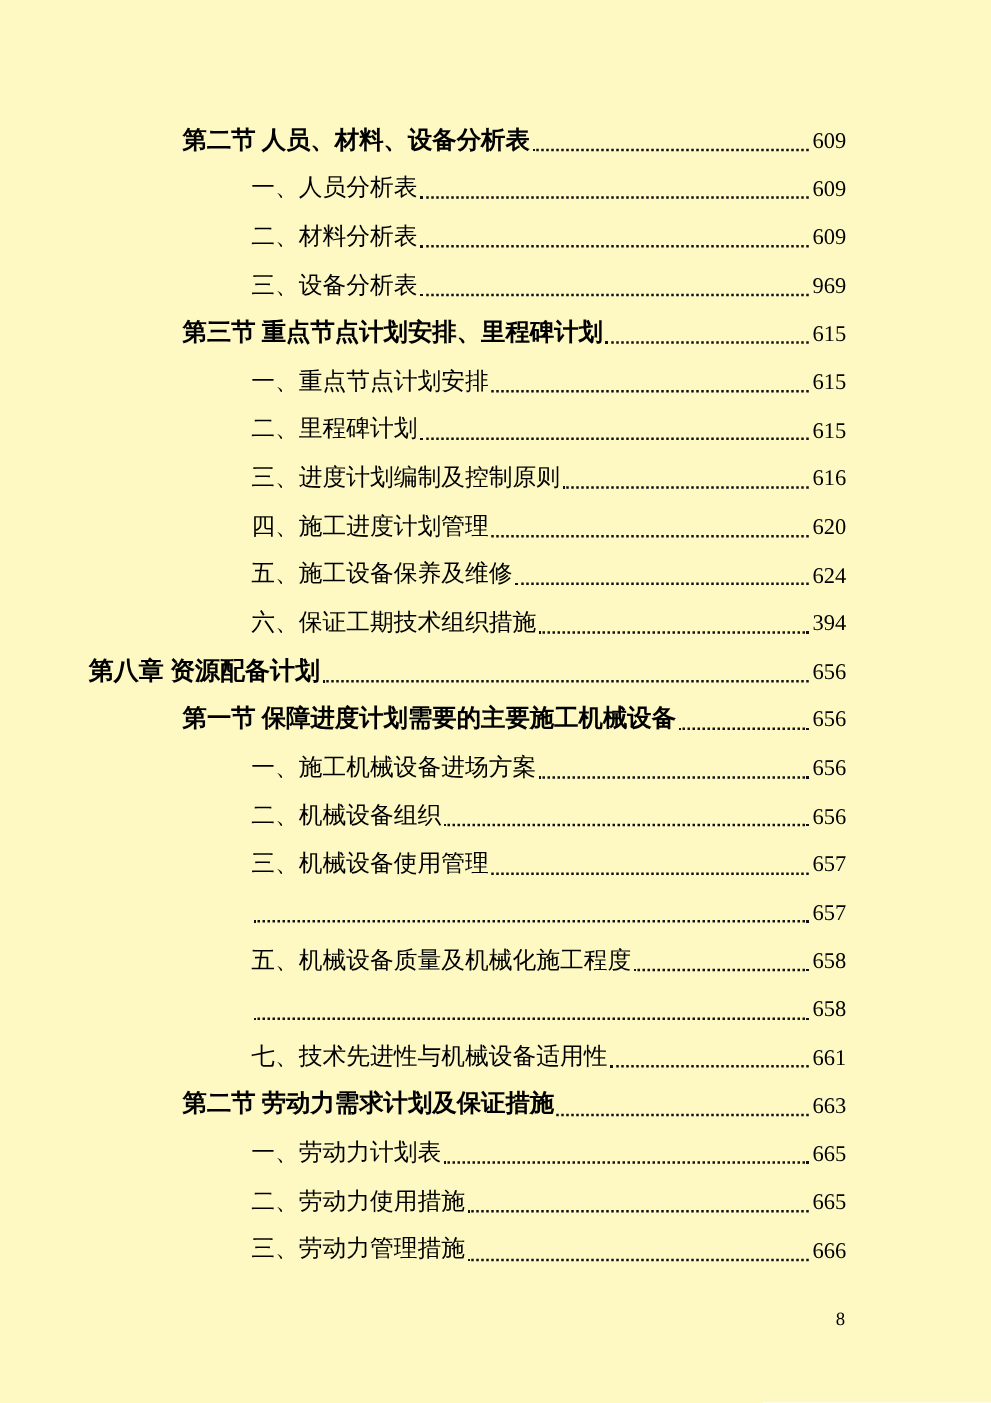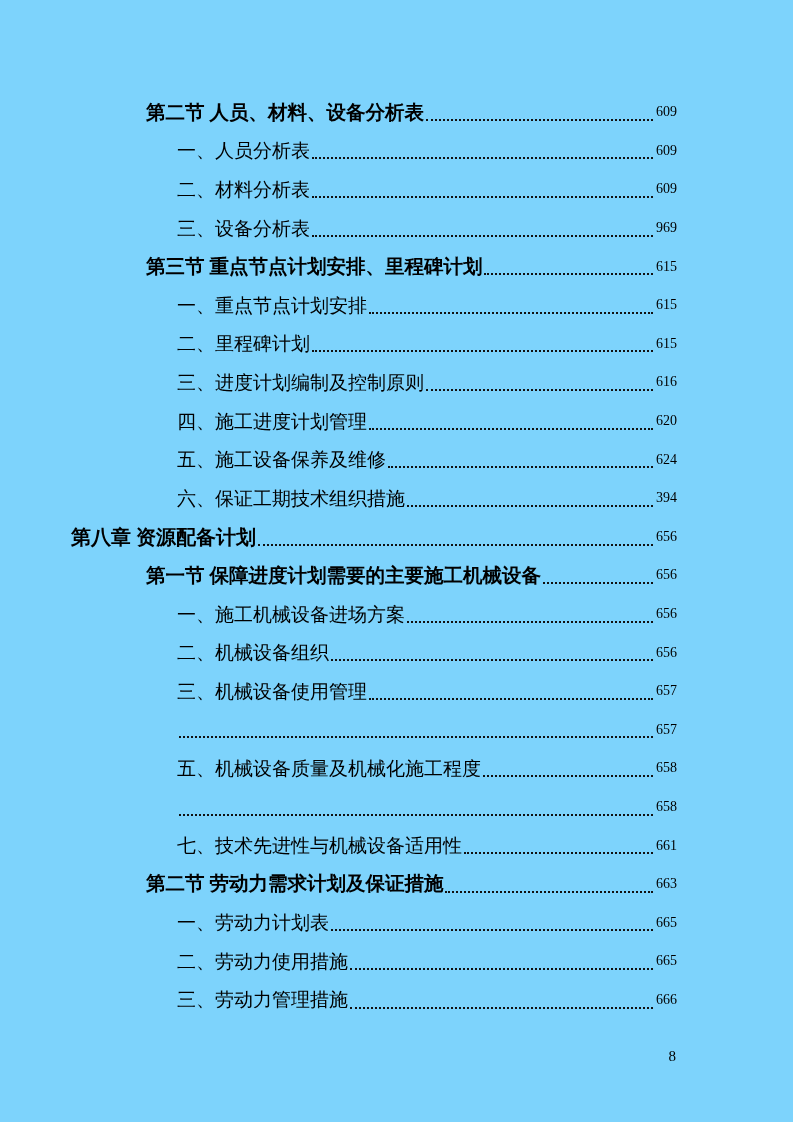--- a/index.html
+++ b/index.html
@@ -4,21 +4,21 @@
 <style>
   html, body {
     margin: 0;
     padding: 0;
     background: #ffffff;
   }
   .page {
     position: relative;
     width: 793px;
     height: 1122px;
-    background: #7dd3fc;
+    background: #fef9c3;
     overflow: hidden;
     font-family: "Liberation Serif", "DejaVu Serif", serif;
     color: #000000;
   }
   .toc {
     position: absolute;
     top: 93px;
     left: 0;
     width: 677px;
   }
@@ -28,32 +28,32 @@
     height: 38.6px;
     font-size: 19px;
     line-height: 1;
   }
   .row .t {
     white-space: pre;
     flex: 0 0 auto;
   }
   .row.chapter { padding-left: 71px; font-weight: bold; font-size: 20px; }
   .row.section { padding-left: 146px; font-weight: bold; font-size: 19.5px; }
-  .row.item    { padding-left: 177px; font-weight: normal; }
+  .row.item    { padding-left: 177px; font-weight: normal; margin-left: 24px; }
   .leader {
     flex: 1 1 auto;
     height: 0.8em;
     border-bottom: 2px dotted #111111;
     margin: 0 3px 0 2px;
     min-width: 12px;
   }
   .p {
     flex: 0 0 auto;
     font-weight: normal;
-    font-size: 14px;
+    font-size: 18px;
     font-family: "Liberation Serif", "DejaVu Serif", serif;
   }
   .footer-pagenum {
     position: absolute;
     top: 1048px;
     right: 117px;
     font-size: 15px;
     font-family: "Liberation Serif", "DejaVu Serif", serif;
   }
 </style>

